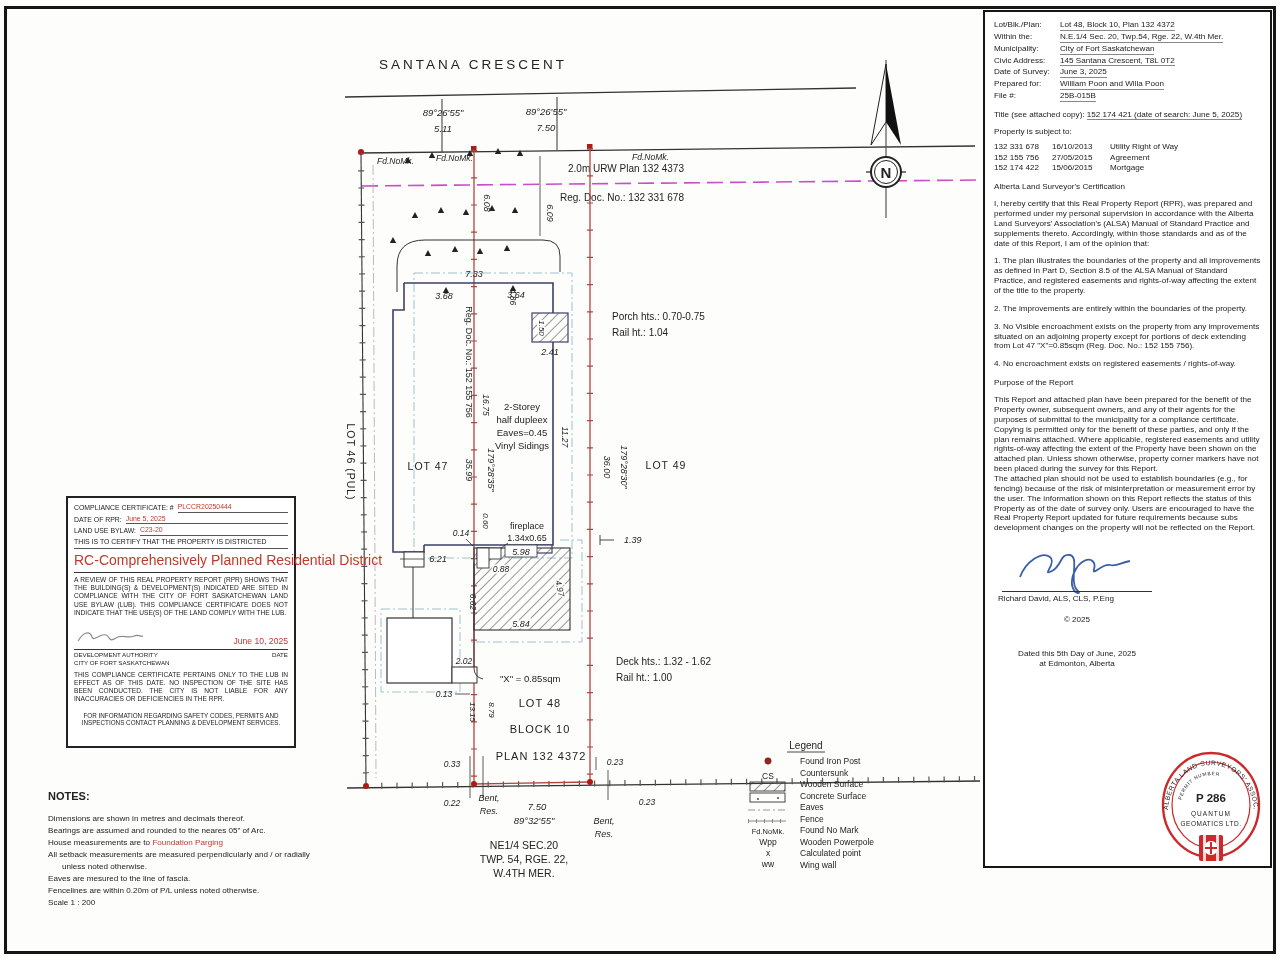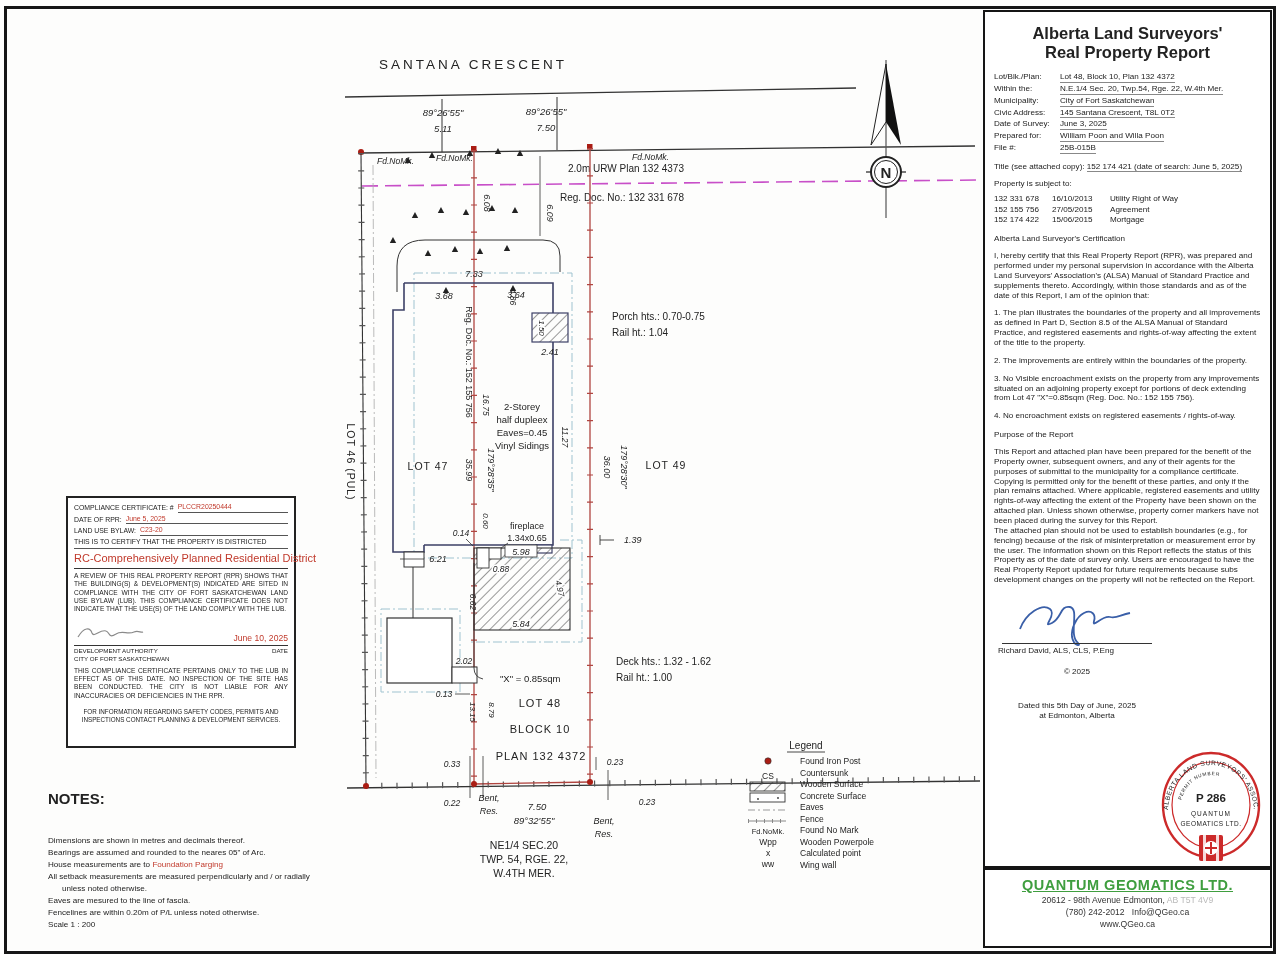--- a/index.html
+++ b/index.html
@@ -8,31 +8,31 @@
   .frame{position:absolute;left:4px;top:6px;width:1266px;height:942px;border:3px solid #151515;pointer-events:none;}
   svg text{font-family:"Liberation Sans",sans-serif;fill:#232323;}
   svg .dim{font-style:italic;}
   svg .overhatch{paint-order:stroke;stroke:#ffffff;stroke-width:3px;}
   
   .comp{position:absolute;left:66px;top:496px;width:230px;height:252px;border:2px solid #222;
         background:#fff;padding:5px 6px;box-sizing:border-box;font-size:6.9px;line-height:1.25;}
   .comp .row{display:flex;align-items:flex-end;margin-bottom:2px;}
   .comp .lbl{white-space:nowrap;}
   .comp .val{color:#c0392b;flex:1;border-bottom:1px solid #555;margin-left:4px;white-space:nowrap;}
-  .comp .district{color:#c0392b;font-size:11px;margin:3px 0 2px 0;white-space:nowrap;}
+  .comp .district{color:#c0392b;font-size:14px;margin:3px 0 2px 0;white-space:nowrap;}
   .comp hr{border:none;border-top:1px solid #333;margin:3px 0;}
   .comp .para{text-align:justify;font-size:6.6px;}
   .comp .sigrow{display:flex;justify-content:space-between;align-items:flex-end;height:22px;}
   .comp .sigdate{color:#c0392b;font-size:8.6px;text-align:center;}
   .comp .authline{border-top:1px solid #333;display:flex;justify-content:space-between;
                   font-size:6.2px;padding-top:1px;margin-top:2px;}
   .comp .center{text-align:center;font-size:6.3px;margin-top:4px;}
   
   .notes{position:absolute;left:48px;top:788px;width:280px;font-size:8.1px;line-height:1.5;}
-  .notes .hd{font-weight:bold;font-size:15px;margin-bottom:24px;}
+  .notes .hd{font-weight:bold;font-size:11px;margin-bottom:8px;}
   .notes .red{color:#c0392b;}
   .notes .ind{padding-left:14px;}
   
   .col{position:absolute;left:983px;top:10px;width:289px;height:858px;border:2px solid #151515;
        background:#fff;box-sizing:border-box;padding:8px 9px 0 9px;font-size:8.1px;line-height:1.22;}
   .col .title{text-align:center;font-weight:bold;font-size:16.5px;line-height:1.15;margin:4px 0 10px 0;}
   .fld{display:flex;margin-bottom:1px;}
   .fld .l{width:66px;flex:none;}
   .fld .v{border-bottom:1px solid #888;white-space:nowrap;}
   .tline{margin:8px 0 7px 0;}
@@ -307,22 +307,20 @@
     <div>Bearings are assumed and rounded to the neares 05" of Arc.</div>
     <div><span>House measurements are to </span><span class="red">Foundation Parging</span></div>
     <div>All setback measurements are measured perpendicularly and / or radially</div>
     <div class="ind">unless noted otherwise.</div>
     <div>Eaves are mesured to the line of fascia.</div>
     <div>Fencelines are within 0.20m of P/L unless noted otherwise.</div>
     <div>Scale 1 : 200</div>
   </div>
 
   <div class="col">
-    <div class="title"><span>Alberta Land Surveyors'</span><br>
-      <span>Real Property Report</span></div>
 
     <div class="fld">
         <span class="l">Lot/Blk./Plan:</span>
         <span class="v">Lot 48, Block 10, Plan 132 4372</span>
       </div>
     <div class="fld">
         <span class="l">Within the:</span>
         <span class="v">N.E.1/4 Sec. 20, Twp.54, Rge. 22, W.4th Mer.</span>
       </div>
     <div class="fld">
@@ -404,19 +402,13 @@
       <g>
         <rect x="41" y="87" width="24" height="26" rx="2" fill="#cc2a2a"></rect>
         <rect x="45" y="87" width="3" height="26" fill="#f6dada"></rect>
         <rect x="58" y="87" width="3" height="26" fill="#f6dada"></rect>
         <circle cx="53" cy="100" r="7" fill="#fff"></circle>
         <path d="M53,94 V106 M47,100 H59" stroke="#cc2a2a" stroke-width="2"></path>
       </g>
     </svg>
   </div>
 
-  <div class="foot">
-    <div class="co">QUANTUM GEOMATICS LTD.</div>
-    <div class="ln"><span>20612 - 98th Avenue Edmonton,</span> <span class="lt">AB T5T 4V9</span></div>
-    <div class="ln"><span>(780) 242-2012</span>&nbsp;&nbsp;&nbsp;<span>Info@QGeo.ca</span></div>
-    <div class="ln">www.QGeo.ca</div>
-  </div>
 </div>
 
 </body></html>

